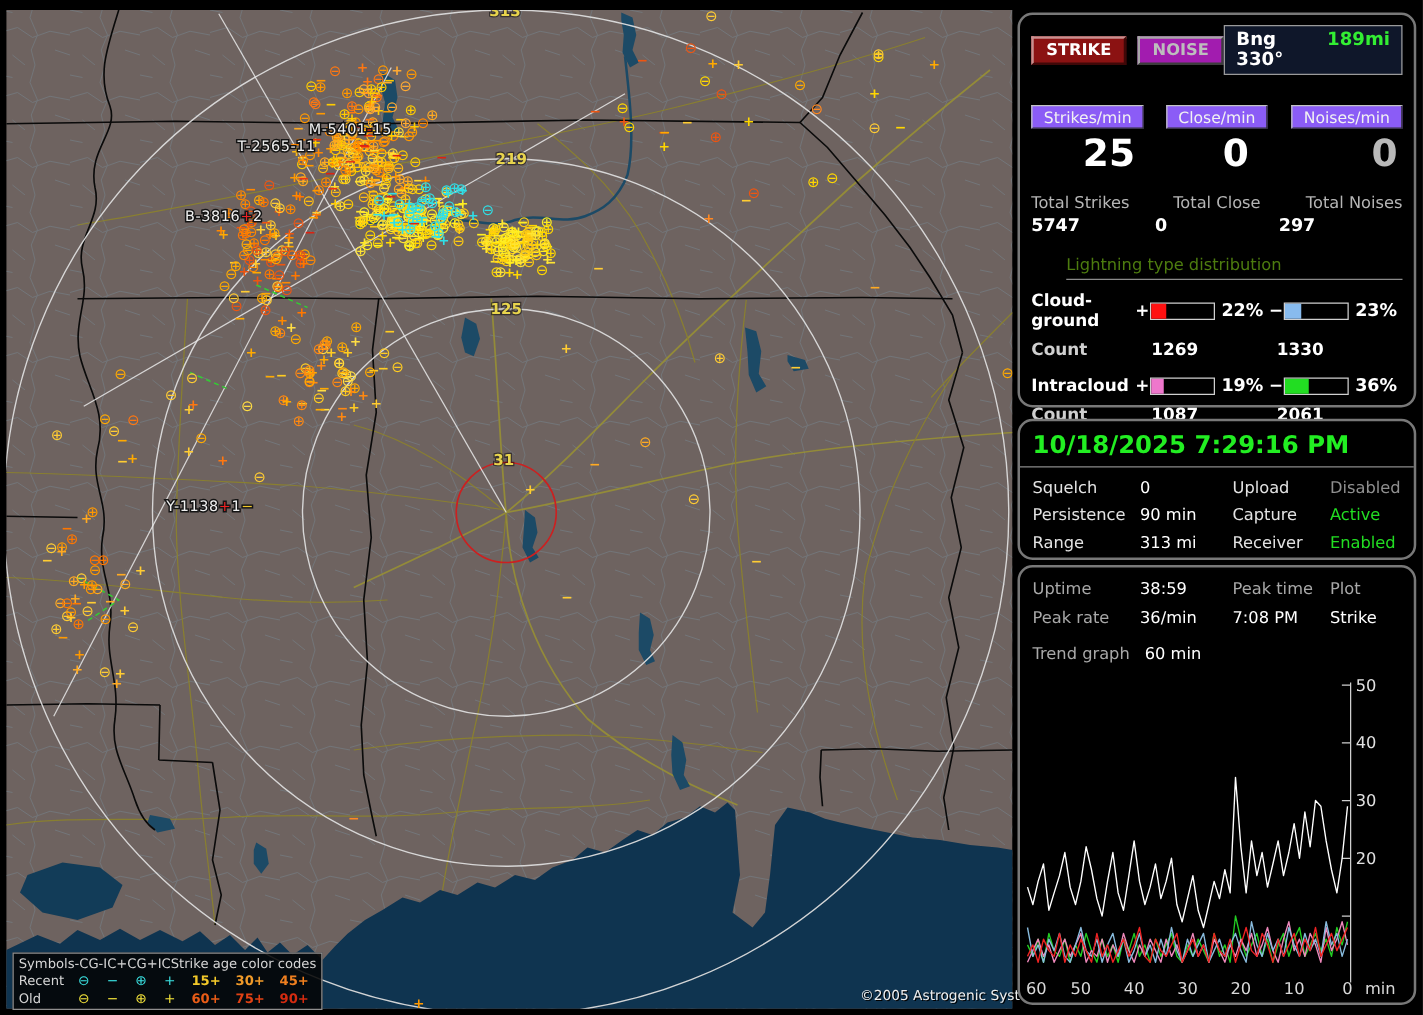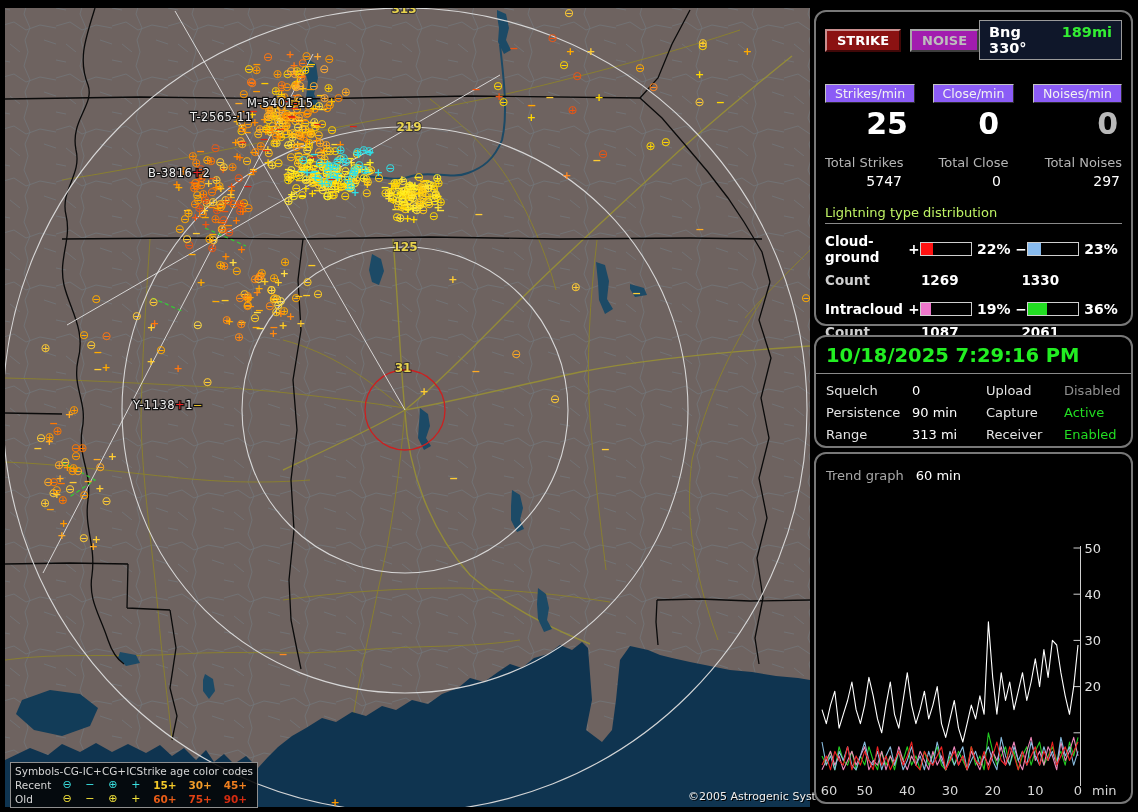--- a/index.html
+++ b/index.html
@@ -37,26 +37,26 @@
   .chip{align-self:flex-start;background:#8b5cf6;color:#f2f2f2;font-size:12.5px;padding:1px 9px;
     border:1px solid;border-color:#c4c4c4 #2e2e2e #2e2e2e #c4c4c4;}
   .rate-col.c2 .chip{align-self:center;}
   .rate-col.c3 .chip{align-self:flex-end;}
   .rate-val{font-size:30px;font-weight:bold;text-align:right;padding-right:16px;margin-top:3px;}
   .rate-col.c3 .rate-val{color:#b9b9b9;padding-right:4px;}
   .rate-col.c2 .rate-val{padding-right:24px;}
   .totals-row{display:flex;padding:0 9px;margin-top:14px;}
   .tot-col{flex:1;display:flex;flex-direction:column;}
   .tot-lbl{color:#b5b5b5;font-size:13px;}
-  .tot-val{font-size:14px;margin-top:3px;text-align:right;padding-right:22px;}
+  .tot-val{font-size:14px;margin-top:3px;padding-right:22px;font-weight:bold;}
   .tot-col.c2 .tot-lbl{text-align:center;}
   .tot-col.c3 .tot-lbl{text-align:right;}
   .tot-col.c3 .tot-val{padding-right:2px;}
   .dist{margin:16px 9px 0 9px;}
-  .dist-title{color:#bef264;font-size:13px;border-bottom:1px solid #8a8a8a;padding-bottom:3px;}
+  .dist-title{color:#4d7c0f;font-size:13px;border-bottom:1px solid #8a8a8a;padding-bottom:3px;margin-left:28px;}
   .dist-row{display:flex;align-items:center;margin-top:9px;font-weight:bold;font-size:13.5px;}
   .d-name{width:92px;}
   .d-sign{width:13px;text-align:center;}
   .bar{width:56px;height:12px;border:1px solid #cfcfcf;background:#000;}
   .bar>div{height:100%;}
   .d-pct{width:42px;padding-left:5px;font-size:14px;}
   .cnt-row{display:flex;margin-top:7px;font-weight:bold;font-size:13.5px;}
   .cnt-l{width:105px;color:#cfcfcf;}
   .cnt-v{width:110px;}
   
@@ -1066,20 +1066,30 @@
       <span class="st-l">Capture</span>
       <span class="st-v" style="color: rgb(34, 221, 34);">Active</span>
       <span class="st-l">Range</span>
       <span class="st-v">313 mi</span>
       <span class="st-l">Receiver</span>
       <span class="st-v" style="color: rgb(34, 221, 34);">Enabled</span>
     </div>
   </div>
 
   <div class="panel" id="panel-bot">
+    <div class="ss-grid">
+      <span class="ss-l">Uptime</span>
+      <span class="ss-v">38:59</span>
+      <span class="ss-l">Peak time</span>
+      <span class="ss-l">Plot</span>
+      <span class="ss-l">Peak rate</span>
+      <span class="ss-v">36/min</span>
+      <span class="ss-v">7:08 PM</span>
+      <span class="ss-v">Strike</span>
+    </div>
     <div class="tg-row">
       <span class="ss-l">Trend graph</span>
       <span class="ss-v">60 min</span>
     </div>
     <svg id="trend-svg" width="309" height="256" viewBox="0 0 309 256">
         <line x1="260.5" y1="4" x2="260.5" y2="244" stroke="#cfcfcf" stroke-width="1"></line>
         <line x1="253.5" y1="190.8" x2="260.5" y2="190.8" stroke="#cfcfcf" stroke-width="1"></line>
         <line x1="253.5" y1="144.6" x2="260.5" y2="144.6" stroke="#cfcfcf" stroke-width="1"></line>
         <text x="264.5" y="149.1" font-size="13" fill="#e0e0e0">20</text>
         <line x1="253.5" y1="98.4" x2="260.5" y2="98.4" stroke="#cfcfcf" stroke-width="1"></line>

